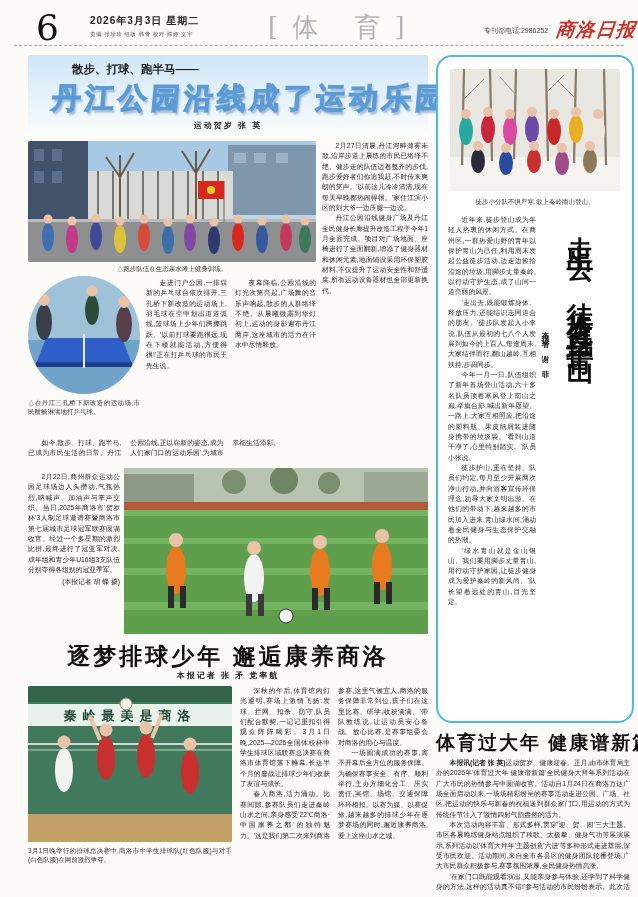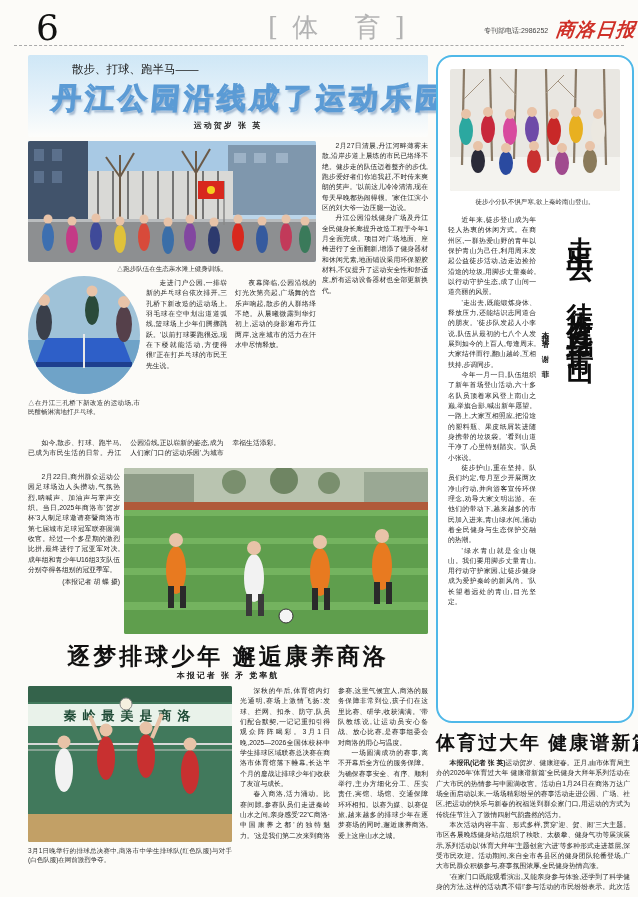--- a/index.html
+++ b/index.html
@@ -14,21 +14,21 @@
   .section-title{font-size:26px;color:#b3b3b3;letter-spacing:14px;font-weight:400;
         font-family:"DejaVu Serif",serif;}
   .phone{font-size:7px;color:#444;}
   .masthead{font-size:19px;font-weight:bold;font-style:italic;color:#cf3028;
         font-family:"DejaVu Serif",serif;transform:skewX(-6deg);letter-spacing:1px;}
   .dashline{border-top:1px dashed #aaa;height:0;}
 
   
   .a1-headbox{background:linear-gradient(180deg,#cfe7f6 0%,#e6f2fa 55%,#fdfdfb 100%);
         border-radius:2px;}
-  .kicker{font-size:11.5px;font-weight:normal;color:#1a1a1a;padding-left:32px;}
+  .kicker{font-size:11.5px;font-weight:bold;color:#1a1a1a;padding-left:32px;}
   .a1-headline{font-family:"DejaVu Serif",serif;font-weight:bold;font-size:29px;
         color:#eaf4fb;-webkit-text-stroke:1.2px #5b9bd5;letter-spacing:4px;
         text-shadow:2px 3px 2px rgba(70,110,160,.45);transform:skewX(-5deg);white-space:nowrap;}
   .byline{font-size:8px;font-weight:bold;color:#222;letter-spacing:2px;text-align:center;}
 
   .photo{display:block;border-radius:2px;}
   .cap{font-size:6.5px;color:#333;line-height:1.45;text-align:center;}
   .cap-left{text-align:justify;}
   .body-txt{font-size:6.8px;line-height:1.52;text-align:justify;color:#262626;}
   .body-txt p{margin:0;text-indent:2em;}
@@ -49,20 +49,24 @@
   
   .a4-headline{font-size:19px;font-weight:bold;color:#111;letter-spacing:2px;text-align:center;white-space:nowrap;}
   .bold{font-weight:bold;}
 </style>
 </head>
 <body>
 
 <div id="page">
 
   <div class="abs page-num" style="left:36px;top:10px;">6</div>
+  <div class="abs" style="left:90px;top:14px;">
+    <div class="date">2026年3月3日 星期二</div>
+    <div class="credits">责编·张珍珍  组版·韩青  校对·陈娅  文宇</div>
+  </div>
   <div class="abs section-title" style="left:268px;top:10px;">[体  育]</div>
   <div class="abs phone" style="left:484px;top:26px;">专刊部电话:2986252</div>
   <div class="abs masthead" style="left:556px;top:17px;">商洛日报</div>
   <div class="abs dashline" style="left:14px;top:45px;width:610px;"></div>
 
   <div class="abs a1-headbox" style="left:28px;top:55px;width:400px;height:82px;">
     <div class="kicker" style="position:absolute;left:12px;top:7px;">散步、打球、跑半马——</div>
     <div class="a1-headline" style="position:absolute;left:24px;top:24px;">丹江公园沿线成了运动乐园</div>
     <div class="byline" style="position:absolute;left:0;right:0;bottom:6px;">运动贺岁  张  英</div>
   </div>

